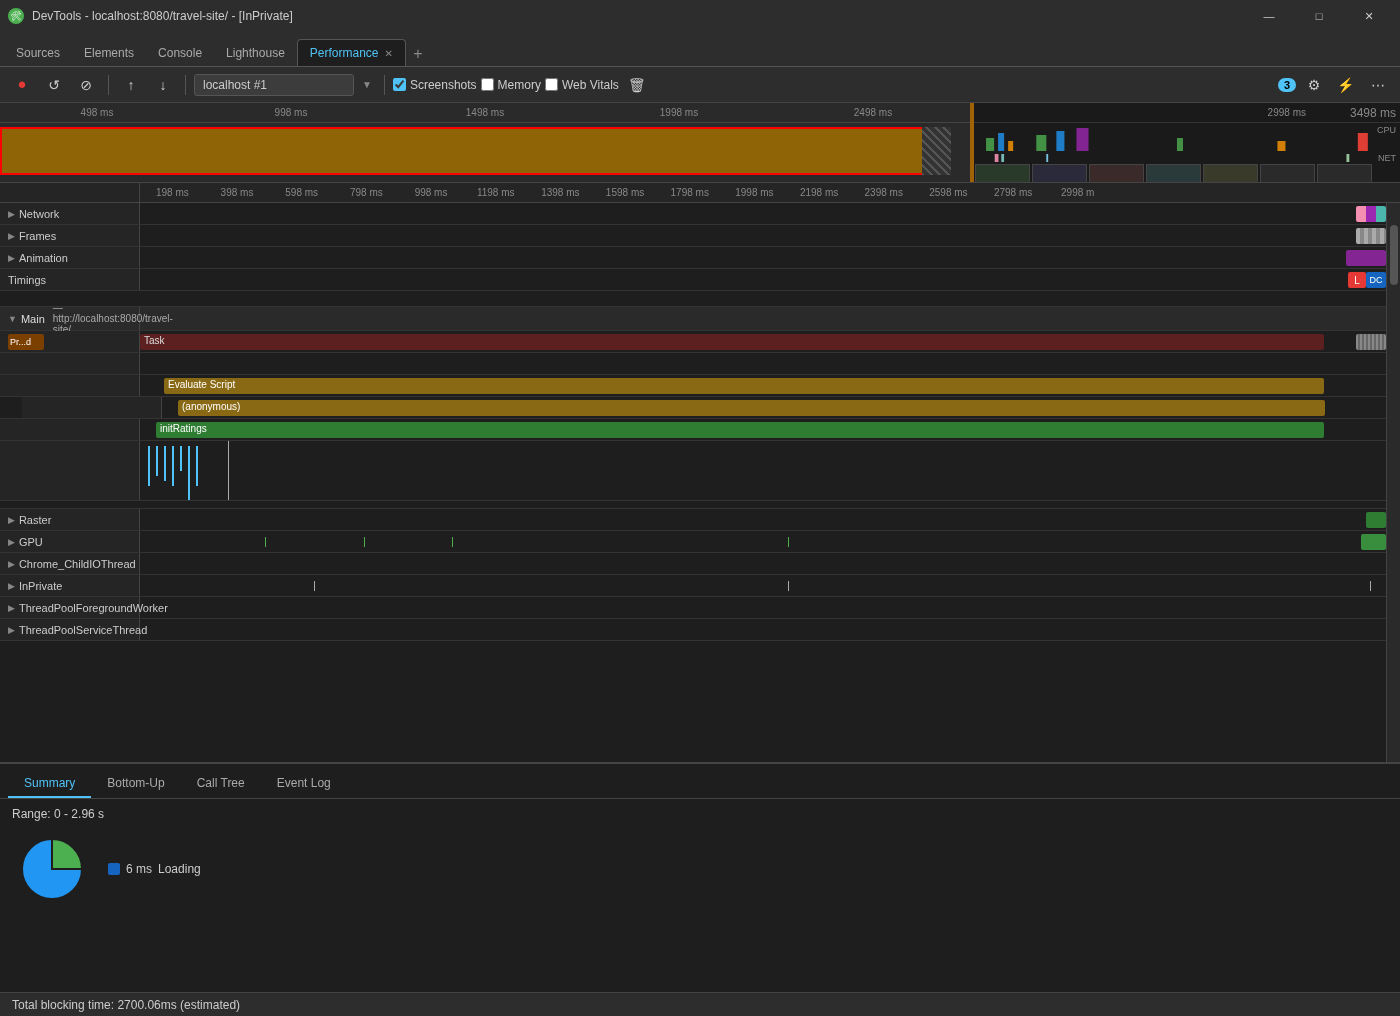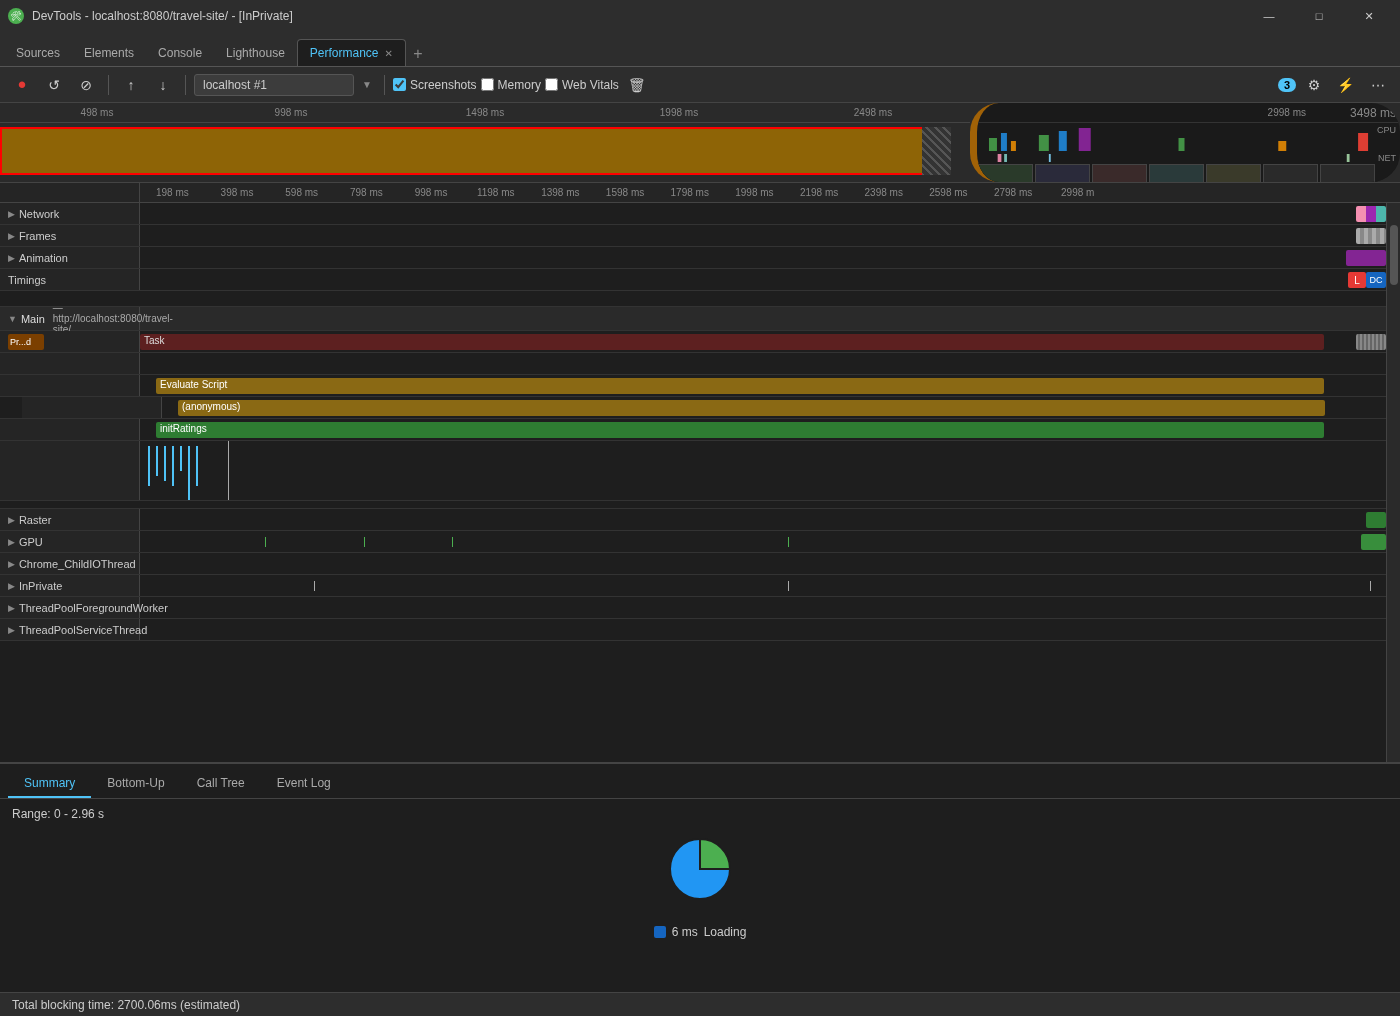--- a/index.html
+++ b/index.html
@@ -56,21 +56,21 @@
 
     
     .bottom-panel { height: 230px; border-top: 2px solid #444; display: flex; flex-direction: column; flex-shrink: 0; background: #1e1e1e; }
     .bottom-tabs { height: 35px; display: flex; align-items: flex-end; border-bottom: 1px solid #444; padding: 0 8px; gap: 0; }
     .bottom-tab { padding: 6px 16px; font-size: 12px; color: #aaa; cursor: pointer; border-bottom: 2px solid transparent; }
     .bottom-tab.active { color: #4fc3f7; border-bottom: 2px solid #4fc3f7; }
     .bottom-content { flex: 1; overflow-y: auto; padding: 8px 12px; }
     .bottom-content::-webkit-scrollbar { width: 8px; }
     .bottom-content::-webkit-scrollbar-thumb { background: #555; border-radius: 4px; }
     .range-text { font-size: 12px; color: #ccc; margin-bottom: 8px; }
-    .summary-chart { display: flex; align-items: center; gap: 16px; flex-direction: column; }
+    .summary-chart { display: flex; align-items: center; gap: 16px; }
     .chart-legend { display: flex; align-items: center; gap: 6px; font-size: 12px; color: #ccc; }
     .legend-dot { width: 12px; height: 12px; border-radius: 2px; flex-shrink: 0; }
 
     
     .statusbar { height: 24px; background: #2d2d2d; border-top: 1px solid #444; display: flex; align-items: center; padding: 0 12px; font-size: 12px; color: #ccc; flex-shrink: 0; }
 
     
     .right-scrollbar { width: 14px; background: #2a2a2a; border-left: 1px solid #444; display: flex; flex-direction: column; align-items: center; padding: 2px; }
     .scroll-thumb { width: 8px; height: 60px; background: #555; border-radius: 4px; margin-top: 20px; }
 
@@ -160,21 +160,21 @@
       <div style="position:relative; height:60px; background:#1e1e1e;">
 
         <div style="position:absolute; top:0; left:0; width:100%; height:100%; background:#2a2a2a;"></div>
 
         <div style="position:absolute; top:4px; left:0; width:97%; height:48px; border:2px solid red; background:rgba(160,110,0,0.85); z-index:2;"></div>
 
         <div style="position:absolute; top:4px; right:2%; width:3%; height:48px; background:repeating-linear-gradient(45deg, #555, #555 2px, #333 2px, #333 6px); z-index:3;"></div>
       </div>
     </div>
 
-    <div style="flex:1; background:#1a1a1a; border-left:7px solid #a16207; position:relative; overflow:hidden;border-radius:29px;">
+    <div style="flex:1; background:#1a1a1a; border-left:4px solid #a16207; position:relative; overflow:hidden;">
       <div style="height:20px; display:flex; align-items:center; justify-content:flex-end; padding-right:4px; border-bottom:1px solid #333;">
         <span style="font-size:10px; color:#888;">2998 ms</span>
         <span style="font-size:12px; color:#888; margin-left:44px;">3498 ms</span>
       </div>
 
       <div style="height:30px; position:relative; display:flex; align-items:flex-end; padding:2px;">
         <div style="position:absolute; top:2px; right:4px; font-size:9px; color:#888;">CPU</div>
 
         <svg width="100%" height="28" viewBox="0 0 420 28" preserveAspectRatio="none">
           <rect x="10" y="15" width="8" height="13" fill="#4caf50" opacity="0.8"></rect>
@@ -303,21 +303,21 @@
         <div class="track-content" style="position:relative;">
           <div style="position:absolute; left:0; top:3px; height:16px; width:95%; background:#5d2020; border-radius:2px; font-size:10px; color:#ddd; padding:1px 4px; overflow:hidden; cursor:pointer;">Task</div>
           <div style="position:absolute; right:0; top:3px; width:30px; height:16px; background:repeating-linear-gradient(90deg,#888 0,#888 2px,#666 2px,#666 4px); border-radius:2px;"></div>
         </div>
       </div>
 
       <div class="track-row" style="height:22px;">
         <div class="track-label"></div>
       </div>
 
-      <div class="track-row" style="height:22px;">
+      <div class="track-row" style="height:22px;gap:8px;">
         <div class="track-label"></div>
         <div class="track-content" style="position:relative;">
           <div style="position:absolute; left:16px; top:3px; height:16px; width:calc(95% - 16px); background:#8a6914; border-radius:2px; font-size:10px; color:white; padding:1px 4px; overflow:hidden; cursor:pointer;">Evaluate Script</div>
         </div>
       </div>
 
       <div class="track-row" style="height:22px;padding-left:22px;">
         <div class="track-label"></div>
         <div class="track-content" style="position:relative;">
           <div style="position:absolute; left:16px; top:3px; height:16px; width:calc(95% - 16px); background:#8a6914; border-radius:2px; font-size:10px; color:white; padding:1px 4px; overflow:hidden; cursor:pointer;">(anonymous)</div>

